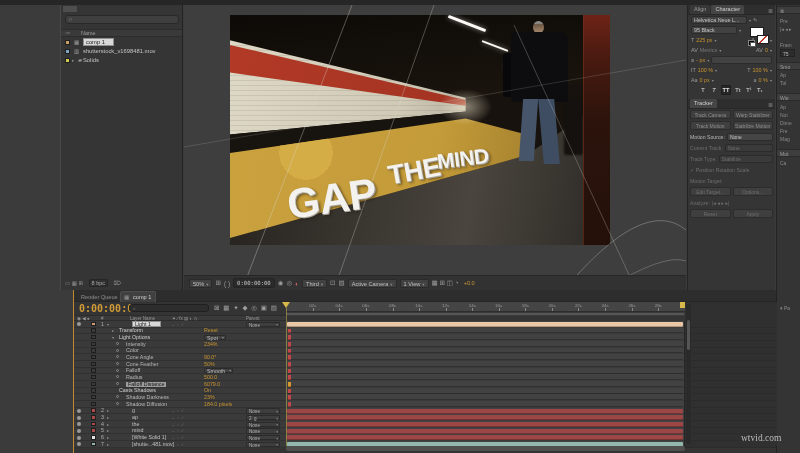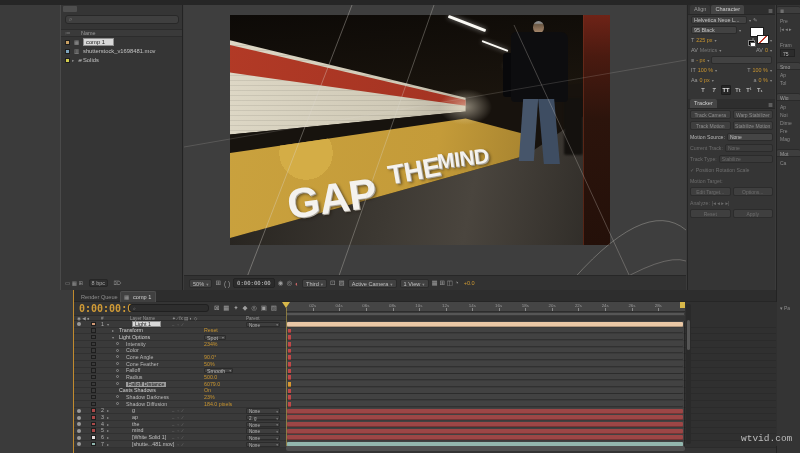--- a/index.html
+++ b/index.html
@@ -184,21 +184,21 @@
   .sw{left:98px;display:none;color:#7e7e7e;font-size:4.2px;letter-spacing:1px;}
   .layer .sw{display:block;}
   .parent{left:172px;top:0.6px;width:34px;height:5.4px;background:#3e3e3e;border:1px solid #2b2b2b;
           border-radius:1px;font-size:4.6px;line-height:4.6px;color:#b5b5b5;padding-left:2px;}
   .parent:empty{display:none;}
   .parent:not(:empty):after{content:"▾";position:absolute;right:1px;top:0.6px;font-size:3.6px;color:#888;}
   .mark{position:absolute;left:2px;top:1px;width:2.5px;height:4.5px;}
   .bar{position:absolute;left:1px;top:0.8px;width:396px;height:5px;border-radius:1px;
        box-shadow:inset 0 -1px rgba(0,0,0,.25);}
 
-  #watermark{left:741px;top:433px;font-size:9.5px;color:#bcbcbc;z-index:60;font-family:Liberation Mono, monospace;}
+  #watermark{left:741px;top:433px;font-size:9.5px;color:#bcbcbc;z-index:60;font-family:Liberation Serif, serif;}
 </style>
 </head>
 <body>
 
 <div id="root">
   <div class="abs" id="topstrip"></div>
 
   <div class="abs" id="project">
     <div class="abs" id="proj-nub"></div>
     <div class="abs" id="proj-search">⌕</div>

